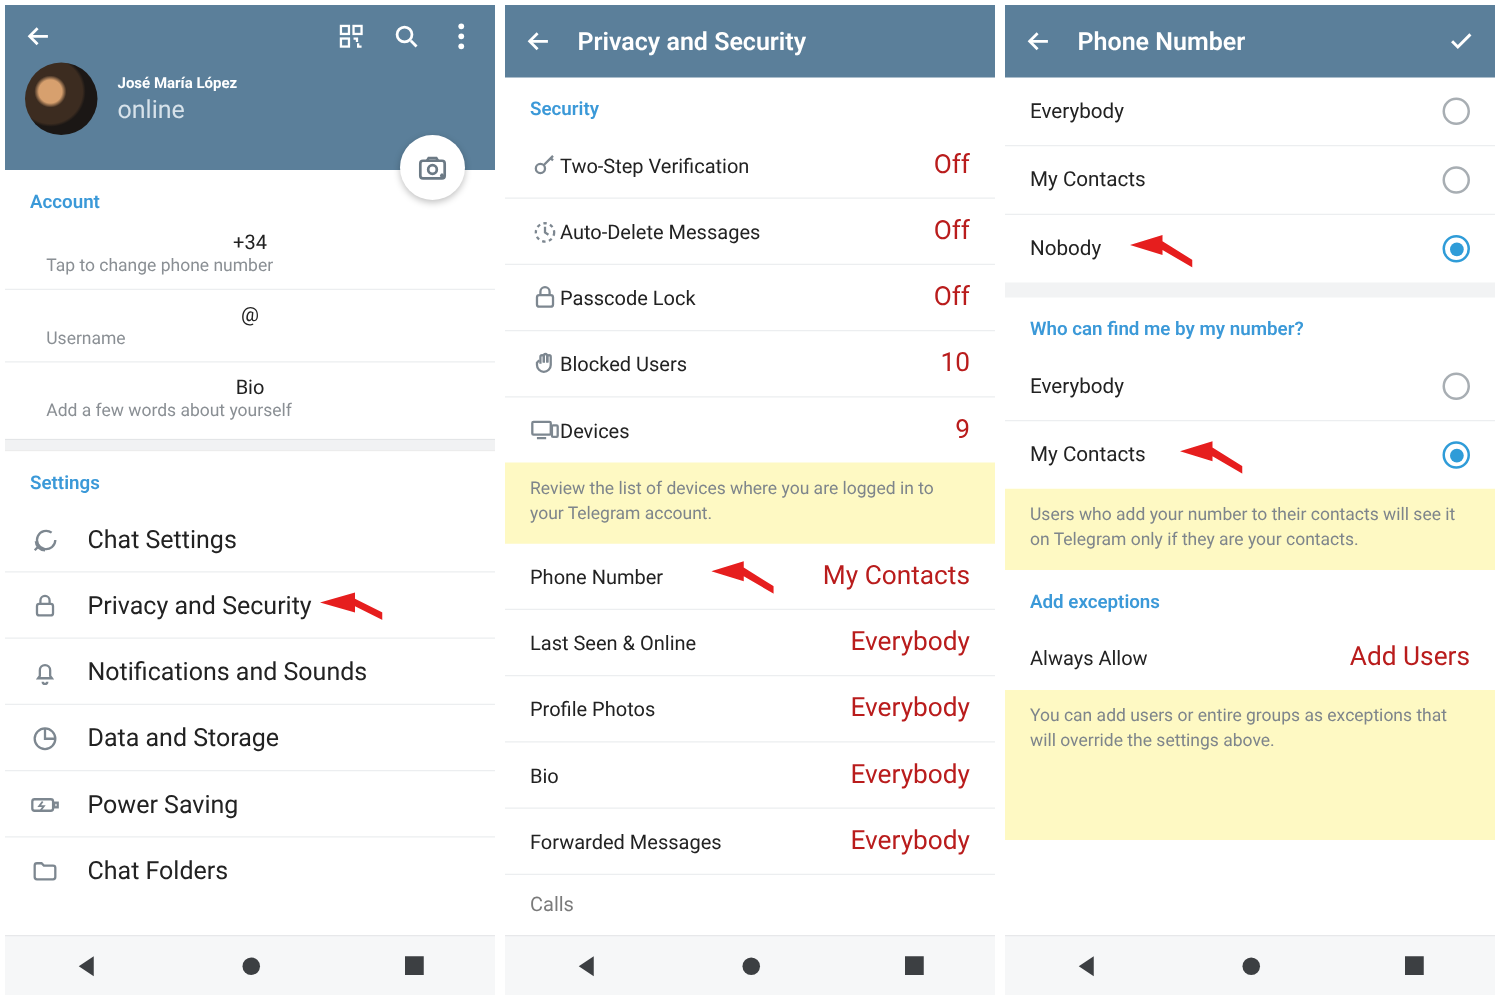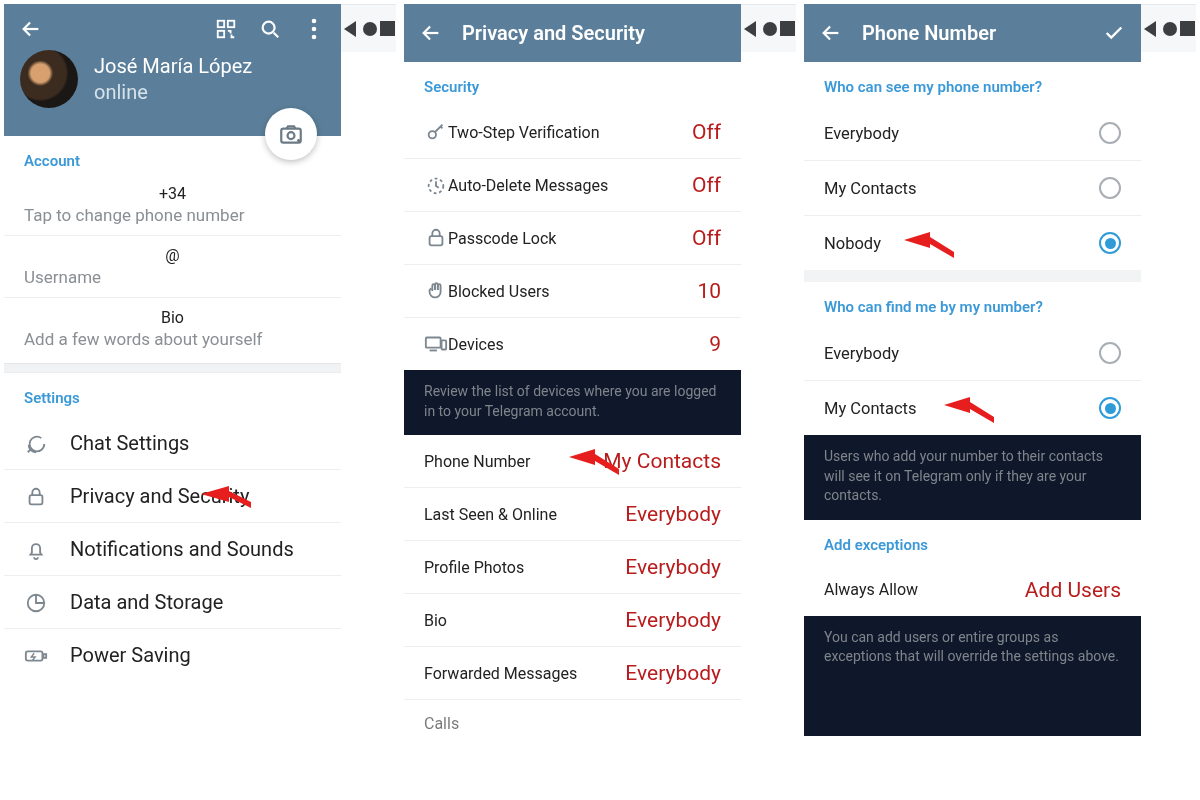--- a/index.html
+++ b/index.html
@@ -10,21 +10,21 @@
     font-family: -apple-system, Roboto, Arial, sans-serif;
     display: flex;
     gap: 8px;
     padding: 4px;
     overflow: hidden;
   }
   .phone {
     flex: 1;
     background: #fff;
     display: flex;
-    flex-direction: row;
+    flex-direction: column;
     position: relative;
     overflow: hidden;
     border: 0;
   }
   .content { flex: 1; overflow: hidden; }
   .header {
     background: #5b7f9a;
     color: #fff;
     height: 58px;
     display: flex;
@@ -45,41 +45,41 @@
     margin-bottom: 10px;
   }
   .header-right { display: flex; gap: 22px; align-items: center; }
   .icon { width: 22px; height: 22px; display: inline-flex; align-items: center; justify-content: center; }
   .profile-block { display: flex; align-items: center; gap: 16px; }
   .avatar {
     width: 58px; height: 58px; border-radius: 50%;
     background: radial-gradient(circle at 35% 40%, #d7a06e 0 18%, #3c2c20 25% 50%, #1b1715 55% 100%);
     flex-shrink: 0;
   }
-  .profile-name { font-size: 20px; font-weight: 400; }
+  .profile-name { font-size: 12px; font-weight: 700; }
   .profile-status { font-size: 20px; color: #d7e2ea; margin-top: 2px; }
   .camera-fab {
     position: absolute;
     right: 24px; bottom: -24px;
     width: 52px; height: 52px;
     background: #fff;
     border-radius: 50%;
     box-shadow: 0 2px 6px rgba(0,0,0,.25);
     display: flex; align-items: center; justify-content: center;
     color: #6c7a85;
   }
   .section-header {
     color: #3b99d8;
     font-size: 15px;
     font-weight: 600;
     padding: 16px 20px 10px 20px;
   }
   .account-item { padding: 4px 20px 10px 20px; }
   .account-item .t1 { font-size: 16px; color: #222; text-align: center; }
-  .account-item .t2 { font-size: 17px; color: #8a8f94; margin-top: 2px; }
+  .account-item .t2 { font-size: 14px; color: #8a8f94; margin-top: 2px; margin-left: 13px; }
   .divider { height: 10px; background: #f1f2f3; box-shadow: inset 0 1px 0 #e3e5e7, inset 0 -1px 0 #ececec; }
   .settings-row {
     display: flex; align-items: flex-end; gap: 22px;
     padding: 14px 20px;
     border-bottom: 1px solid #eceef0;
     font-size: 20px; color: #222;
     position: relative;
   }
   .settings-row:last-child { border-bottom: none; }
   .row-icon { width: 24px; color: #7d8790; display:flex; align-items:center; justify-content:center; }
@@ -87,21 +87,21 @@
     display: flex; align-items: center; justify-content: space-between;
     padding: 14px 20px;
     border-bottom: 1px solid #eceef0;
     font-size: 16px;
     position: relative;
   }
   .list-item .left { display:flex; align-items:center; }
   .list-item .lbl { color: #222; }
   .list-item .val { color: #b91c1c; font-size: 21px; }
   .note-block {
-    background: #0f172a;
+    background: #fef9c3;
     color: #7e858b;
     font-size: 14px;
     line-height: 1.4;
     padding: 12px 20px 14px 20px;
   }
   .header-title { font-size: 20px; font-weight: 600; }
   .radio-row {
     display:flex; align-items:center; justify-content:space-between;
     padding: 16px 20px;
     border-bottom: 1px solid #eceef0;
@@ -251,20 +251,28 @@
     <div class="settings-row">
       <span class="row-icon">
           <svg width="24" height="22" viewBox="0 0 26 22" fill="none" stroke="currentColor" stroke-width="2">
             <rect x="2" y="6" width="18" height="10" rx="2"></rect>
             <rect x="21" y="9" width="3" height="4"></rect>
             <path d="M11 8l-3 4h4l-3 4" stroke-width="1.6"></path>
           </svg>
         </span>
       <span>Power Saving</span>
     </div>
+    <div class="settings-row">
+      <span class="row-icon">
+          <svg width="22" height="22" viewBox="0 0 24 24" fill="none" stroke="currentColor" stroke-width="2">
+            <path d="M3 7a2 2 0 0 1 2-2h4l2 2h8a2 2 0 0 1 2 2v8a2 2 0 0 1-2 2H5a2 2 0 0 1-2-2z"></path>
+          </svg>
+        </span>
+      <span>Chat Folders</span>
+    </div>
   </div>
 
   <div class="navbar">
     <span class="nav-icon">
         <svg width="20" height="20" viewBox="0 0 20 20" fill="#3c3f42">
           <polygon points="15,2 15,18 3,10"></polygon>
         </svg>
       </span>
     <span class="nav-icon">
         <svg width="18" height="18" viewBox="0 0 18 18" fill="#3c3f42">
@@ -418,21 +426,20 @@
           </svg>
       </span>
       <span class="header-title" style="flex:1;">Phone Number</span>
       <span class="icon">
         <svg width="24" height="24" viewBox="0 0 24 24" fill="none" stroke="#fff" stroke-width="2.6">
             <path d="M4 12l5 5L20 6"></path>
           </svg>
       </span>
     </div>
 
-    <div class="section-header">Who can see my phone number?</div>
 
     <div class="radio-row">
       <span>Everybody</span>
       <span class="radio"></span>
     </div>
     <div class="radio-row">
       <span>My Contacts</span>
       <span class="radio"></span>
     </div>
     <div class="radio-row" style="border-bottom:none;">

